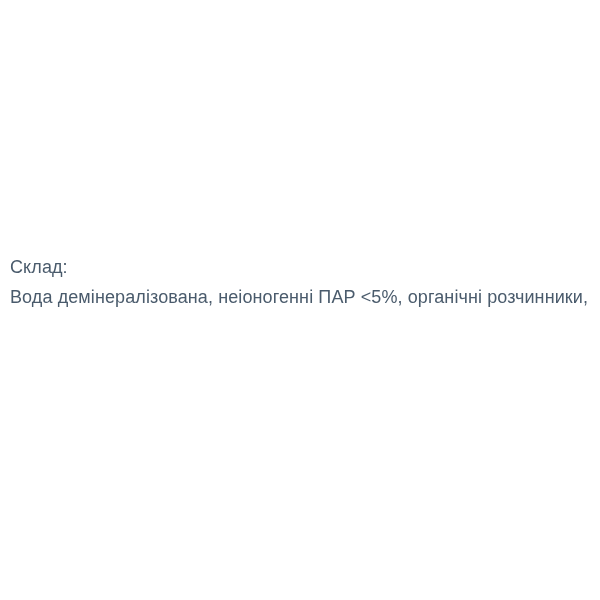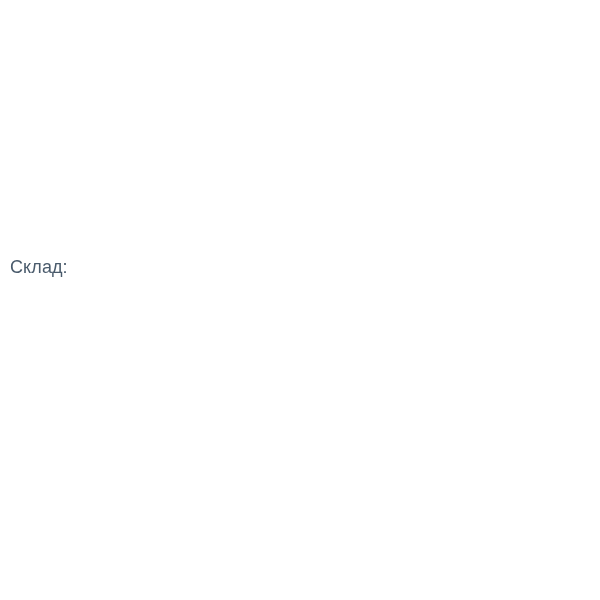--- a/index.html
+++ b/index.html
@@ -30,14 +30,15 @@
     color: #4a5b6c;
     white-space: nowrap;
   }
 </style>
 </head>
 <body>
 
 <div class="page">
   <section class="composition">
     <div class="heading">Склад:</div>
+    <div class="line">Вода демінералізована, неіоногенні ПАР &lt;5%, органічні розчинники,</div>
   </section>
 </div>
 
 </body></html>

